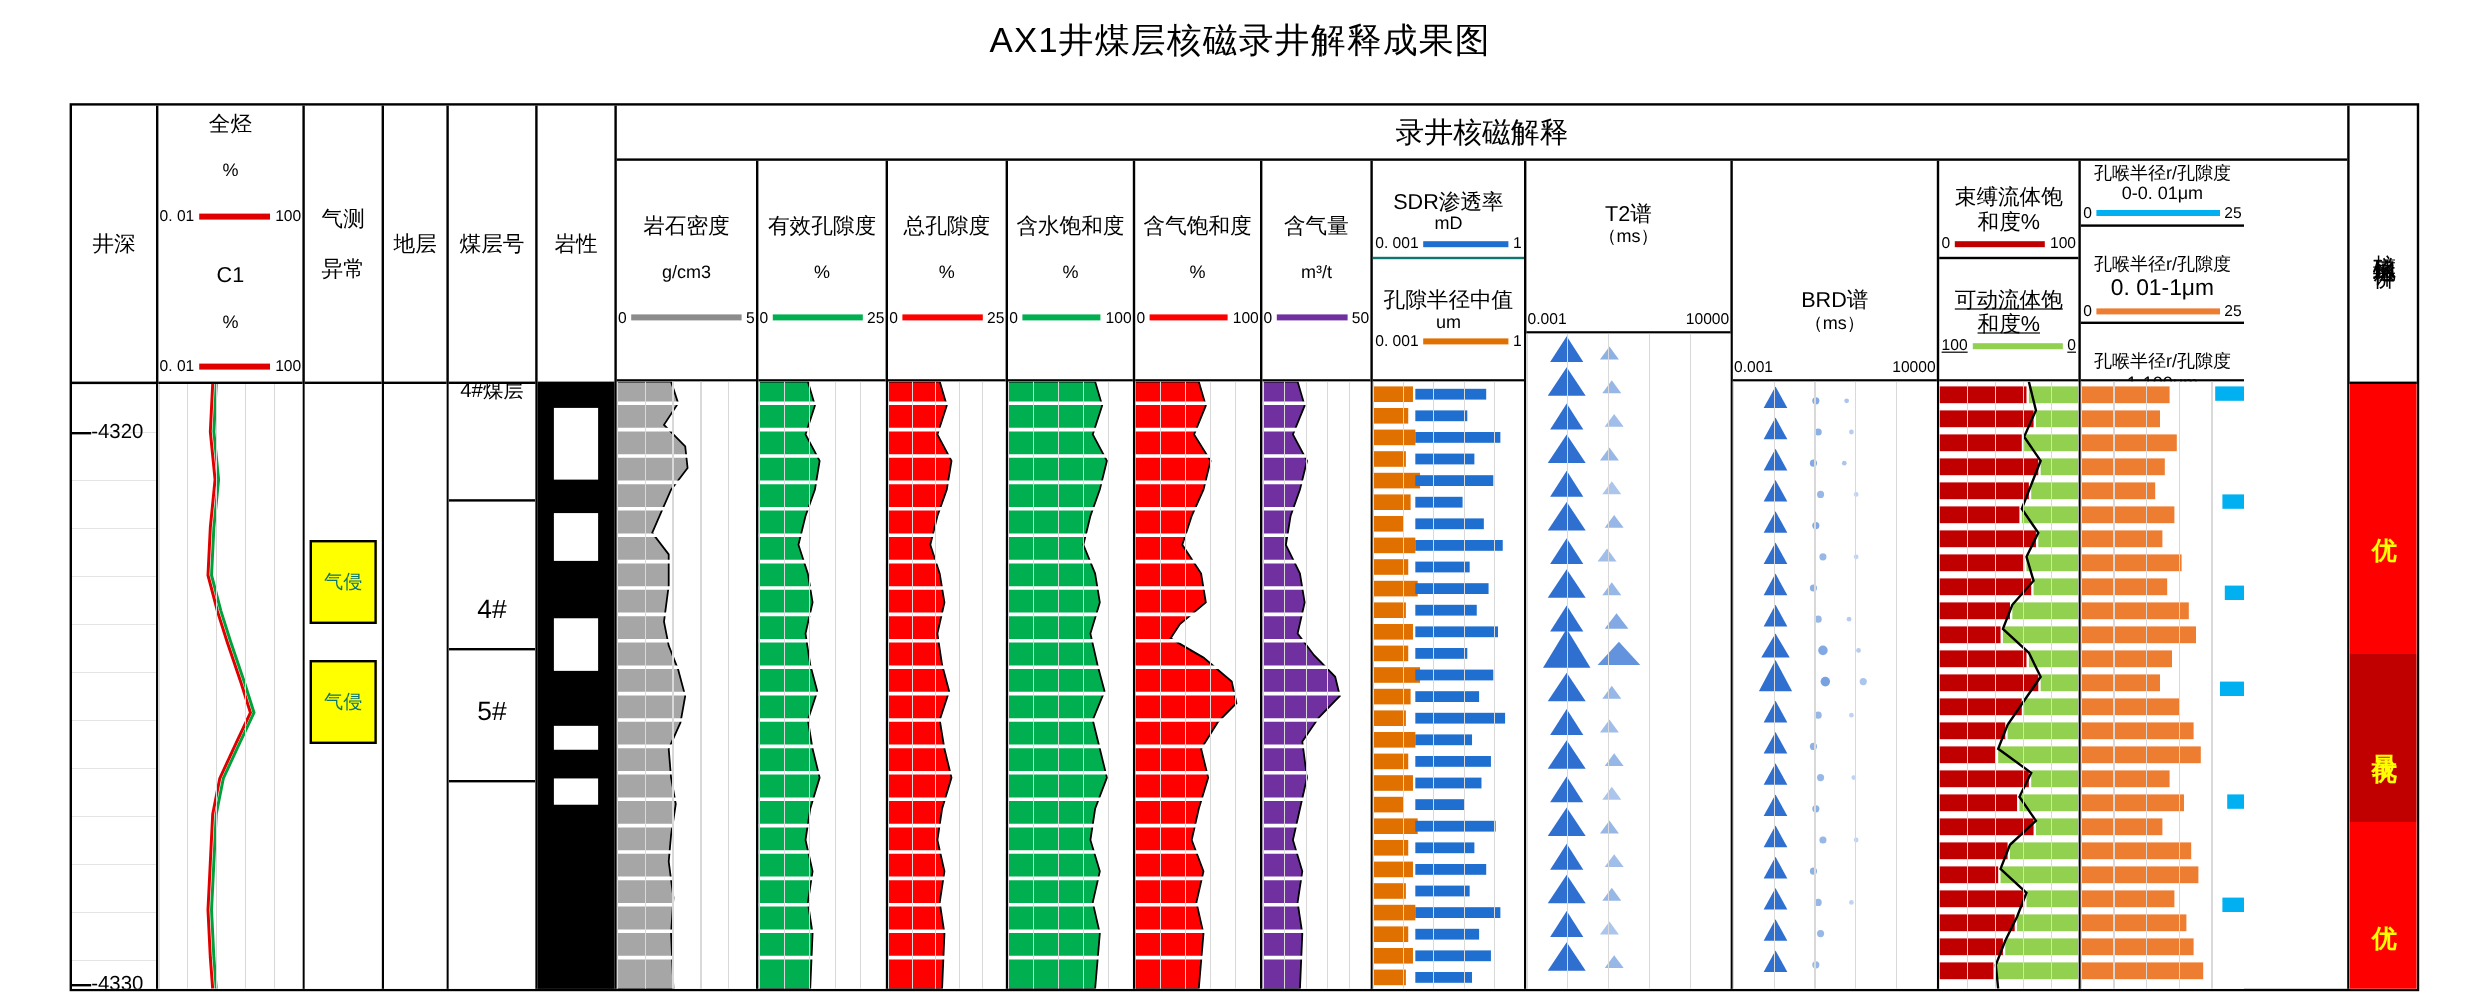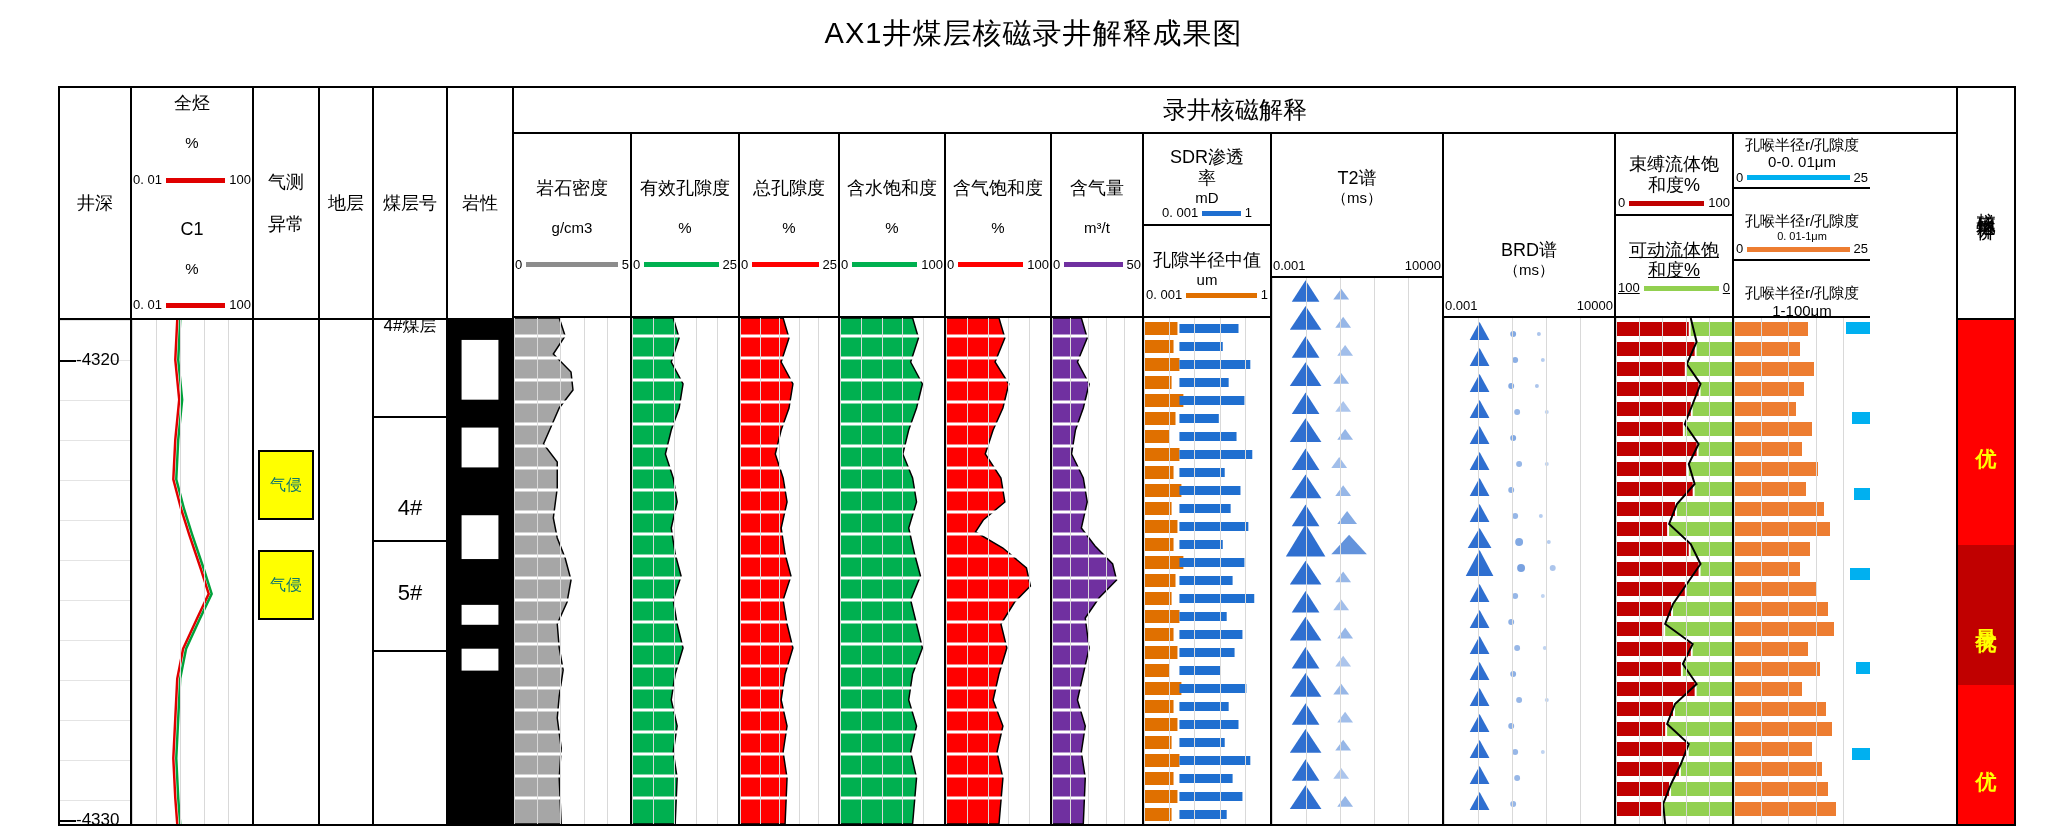--- a/index.html
+++ b/index.html
@@ -399,21 +399,21 @@
                 <line x1="0" y1="436" x2="92" y2="436"></line>
               <line x1="0" y1="458" x2="92" y2="458"></line>
                 <line x1="0" y1="480" x2="92" y2="480"></line>
             </g>
           </svg>
         </div>
       </div>
 
       <div class="col" style="width:128px">
         <div class="hdr" style="height:184px;padding:0">
-          <div style="width:100%;border-bottom:2px solid #000000;padding:3px 18px;box-sizing:border-box;">
+          <div style="width:100%;border-bottom:2px solid #0f766e;padding:3px 2px;box-sizing:border-box;">
             <div class="ttl">SDR渗透率</div>
             <div class="sub">mD</div>
             <div class="scale">
                 <span>0. 001</span>
                 <span class="bar" style="background:#1f6fd0"></span>
                 <span>1</span>
               </div>
           </div>
           <div style="width:100%;padding:3px 2px;box-sizing:border-box;">
             <div class="ttl">孔隙半径中值</div>
@@ -709,21 +709,21 @@
             <div style="font-size:15px">孔喉半径r/孔隙度</div>
             <div style="font-size:15px">0-0. 01μm</div>
             <div class="scale">
                 <span>0</span>
                 <span class="bar" style="background:#00b0f0"></span>
                 <span>25</span>
               </div>
           </div>
           <div style="width:100%;border-bottom:2px solid #000;padding:2px;box-sizing:border-box;height:33.33%;display:flex;flex-direction:column;justify-content:center;">
             <div style="font-size:15px">孔喉半径r/孔隙度</div>
-            <div style="font-size:11px">0. 01-1μm</div>
+            <div style="font-size:19px">0. 01-1μm</div>
             <div class="scale">
                 <span>0</span>
                 <span class="bar" style="background:#ed7d31"></span>
                 <span>25</span>
               </div>
           </div>
           <div style="width:100%;padding:2px;box-sizing:border-box;height:33.33%;display:flex;flex-direction:column;justify-content:center;">
             <div style="font-size:15px">孔喉半径r/孔隙度</div>
             <div style="font-size:15px">1-100μm</div>
             <div class="scale">

